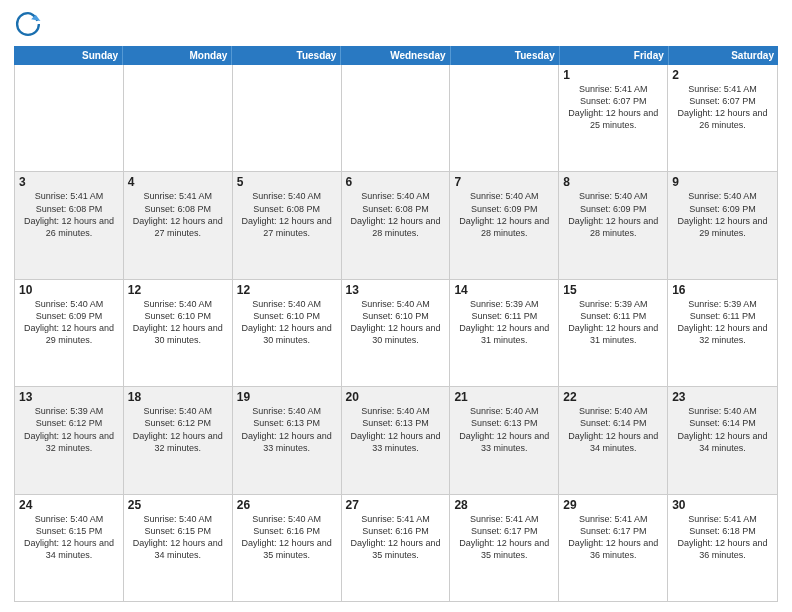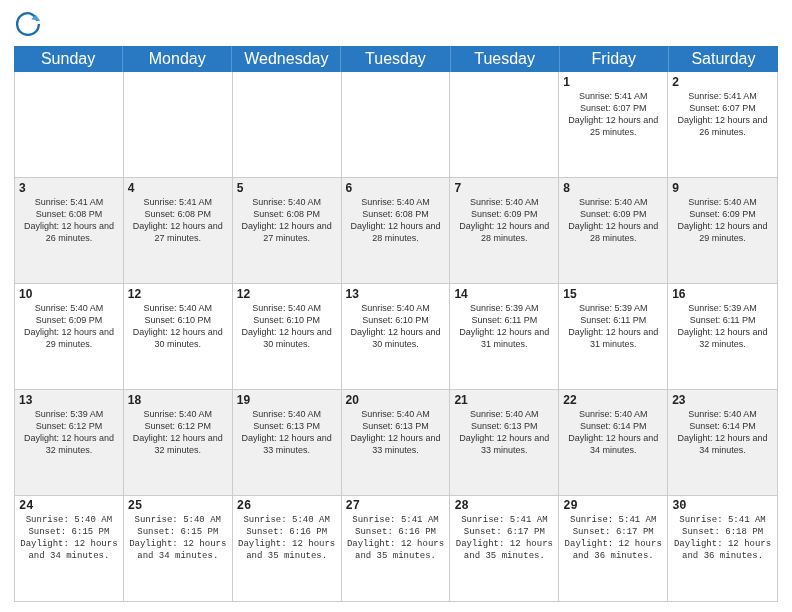--- a/index.html
+++ b/index.html
@@ -59,34 +59,34 @@
       display: flex;
       flex-direction: column;
     }
     .cal-header {
       display: grid;
       grid-template-columns: repeat(7, 1fr);
       background: #2979c2;
     }
     .cal-header-cell {
       color: #fff;
-      font-size: 16px;
-      font-weight: normal;
+      font-size: 10px;
+      font-weight: bold;
       padding: 4px 4px;
-      text-align: center;
+      text-align: right;
       border-right: 1px solid #5599d4;
     }
     .cal-header-cell:last-child { border-right: none; }
     .cal-row {
       display: grid;
       grid-template-columns: repeat(7, 1fr);
       flex: 1;
       border-bottom: 1px solid #ccc;
     }
-    .cal-row:last-child { border-bottom: none; font-family: Liberation Mono, monospace; }
+    .cal-row:last-child { border-bottom: none; }
     .cal-cell {
       border-right: 1px solid #ccc;
       padding: 3px 4px;
       font-size: 9.5px;
       color: #333;
       vertical-align: top;
       min-height: 0;
       background: #fff;
     }
     .cal-cell:last-child { border-right: none; }
@@ -131,22 +131,22 @@
     <div class="title-area">
       <div class="main-title"></div>
       <div class="subtitle"></div>
     </div>
   </div>
 
   <div class="calendar">
     <div class="cal-header" id="cal-header-row">
         <div class="cal-header-cell">Sunday</div>
         <div class="cal-header-cell">Monday</div>
+        <div class="cal-header-cell">Tuesday</div>
         <div class="cal-header-cell">Wednesday</div>
-        <div class="cal-header-cell">Tuesday</div>
         <div class="cal-header-cell">Tuesday</div>
         <div class="cal-header-cell">Friday</div>
         <div class="cal-header-cell">Saturday</div>
       </div>
     <div class="cal-grid" id="cal-body" style="flex: 1 1 0%; display: flex; flex-direction: column;">
         <div class="cal-row">
           <div class="cal-cell"></div>
           <div class="cal-cell"></div>
           <div class="cal-cell"></div>
           <div class="cal-cell"></div>

